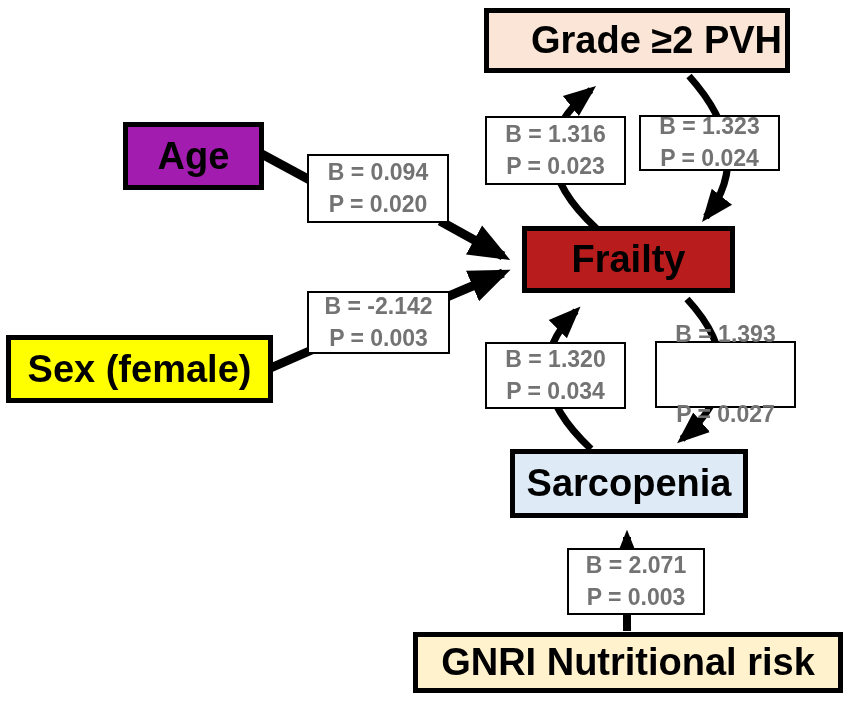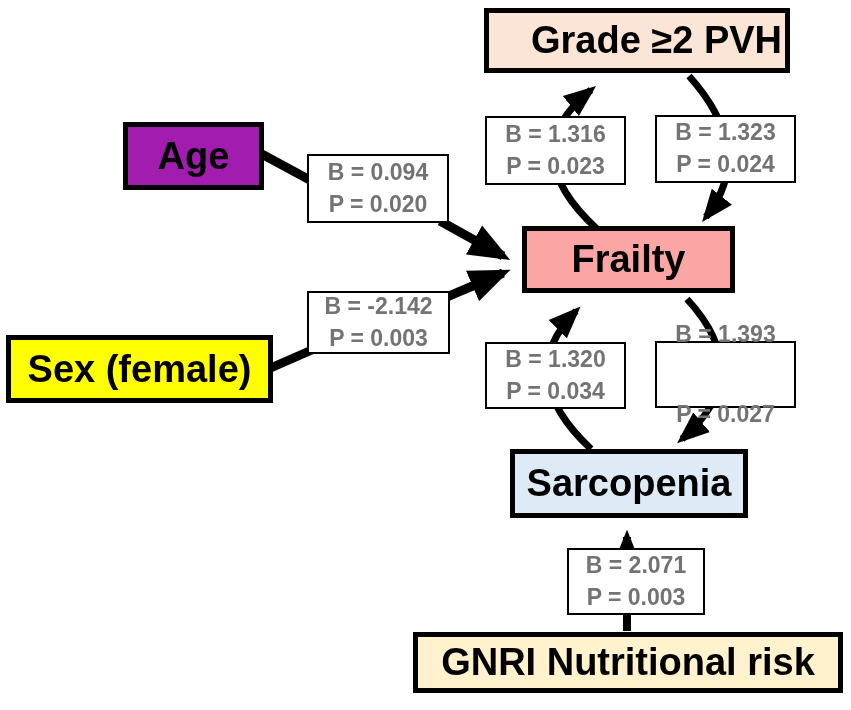--- a/index.html
+++ b/index.html
@@ -55,21 +55,21 @@
   #node-pvh        { left: 484px; top: 8px;   width: 306px; height: 65px; padding-left: 39px; }
   #node-age        { left: 123px; top: 122px; width: 141px; height: 68px; }
   #node-frailty    { left: 522px; top: 226px; width: 213px; height: 67px; }
   #node-sex        { left: 6px;   top: 335px; width: 267px; height: 68px; }
   #node-sarcopenia { left: 510px; top: 449px; width: 238px; height: 69px; }
   #node-gnri       { left: 413px; top: 632px; width: 430px; height: 61px; }
   
   #label-age-frailty        { left: 307px; top: 154px; width: 142px; height: 69px; }
   #label-sex-frailty        { left: 307px; top: 291px; width: 143px; height: 63px; }
   #label-frailty-pvh        { left: 485px; top: 116px; width: 141px; height: 69px; }
-  #label-pvh-frailty        { left: 655px; top: 115px; width: 141px; height: 68px; }
+  #label-pvh-frailty        { left: 639px; top: 115px; width: 141px; height: 56px; }
   #label-sarcopenia-frailty { left: 485px; top: 342px; width: 141px; height: 67px; }
   #label-frailty-sarcopenia { left: 655px; top: 341px; width: 141px; height: 67px; gap: 48px; }
   #label-gnri-sarcopenia    { left: 567px; top: 548px; width: 138px; height: 67px; }
 </style>
 </head>
 <body>
 
 <div class="canvas">
 
   <svg class="arrows" viewBox="0 0 851 710" aria-hidden="true">
@@ -95,21 +95,21 @@
 
     <path d="M 687 299 Q 757 375 682 439" stroke="#000000" stroke-width="7" fill="none" marker-end="url(#ah)"></path>
 
     <path d="M 627 631 L 627 537" stroke="#000000" stroke-width="8" fill="none" marker-end="url(#ah)"></path>
   </svg>
 
   <div class="node" id="node-pvh" style="background: rgb(251, 229, 214);">Grade ≥2 PVH</div>
 
   <div class="node" id="node-age" style="background: #a21caf;">Age</div>
 
-  <div class="node" id="node-frailty" style="background: #fca5a5;">Frailty</div>
+  <div class="node" id="node-frailty" style="background: #b91c1c;">Frailty</div>
 
   <div class="node" id="node-sex" style="background: rgb(255, 255, 0);">Sex (female)</div>
 
   <div class="node" id="node-sarcopenia" style="background: rgb(222, 235, 247);">Sarcopenia</div>
 
   <div class="node" id="node-gnri" style="background: rgb(255, 242, 204);">GNRI Nutritional risk</div>
 
   <div class="edge-label" id="label-age-frailty">
     <span>B = 0.094</span>
     <span>P = 0.020</span>

